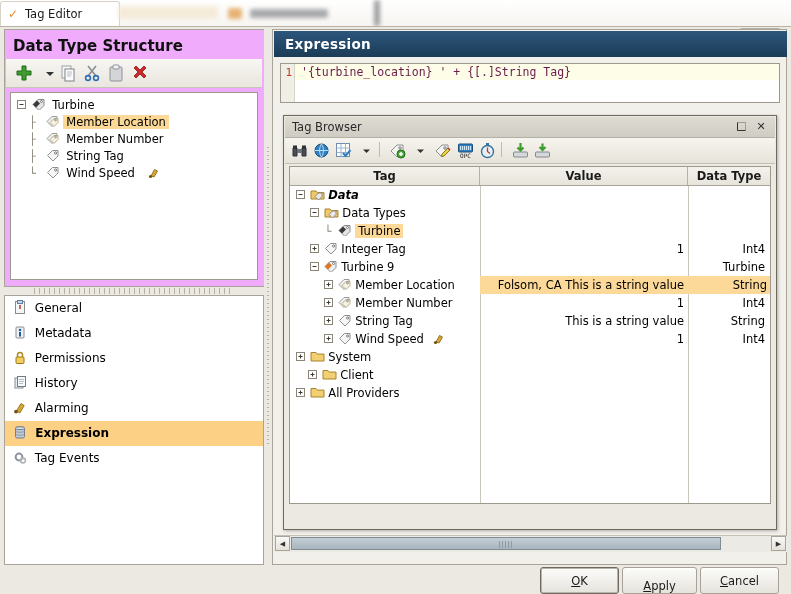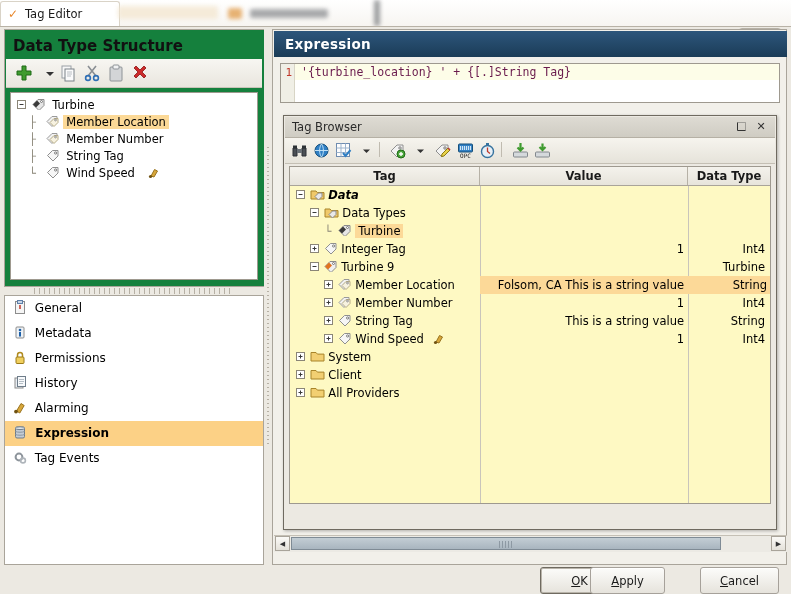--- a/index.html
+++ b/index.html
@@ -26,21 +26,21 @@
     background:#ece9e2;border-top:1px solid #b8b2a6;box-sizing:border-box;}
   .win-close{position:absolute;right:9px;top:1px;width:42px;height:22px;
     background:linear-gradient(#fdfdfd,#eceae4);border:1px solid #b5b0a5;border-radius:4px;
     display:flex;align-items:center;justify-content:center;color:#394a63;font-size:12px;
     box-shadow:0 1px 0 rgba(255,255,255,.7) inset;}
 
   
   .left-col{position:absolute;left:4px;top:2px;width:260px;height:536px;}
 
   .dts-panel{position:absolute;left:0;top:0;width:304px;height:258px;
-     background:#15803d;border:1px solid #a9a49a;box-sizing:border-box;}
+     background:#f0abfc;border:1px solid #a9a49a;box-sizing:border-box;}
   .dts-title{position:absolute;left:8px;top:7px;font-size:15px;font-weight:bold;color:#111;}
   .dts-toolbar{position:absolute;left:1px;top:29px;width:256px;height:28px;
      background:linear-gradient(#f7f6f2,#e9e6de);border-bottom:1px solid #c9c4b8;}
   .tb-ico{position:absolute;top:4px;width:20px;height:20px;}
   .dts-tree{position:absolute;left:5px;top:62px;width:248px;height:188px;
      background:#fff;border:1px solid #9e998f;box-sizing:border-box;overflow:hidden;}
 
   .tree-row{position:relative;height:17px;line-height:17px;white-space:nowrap;font-size:11.5px;}
   .tree-row .lbl{padding:0 3px;}
   .tree-row .lbl.sel{background:#fcd997;}
@@ -85,21 +85,21 @@
      background:linear-gradient(#dedbd3,#cfccc3);border-bottom:1px solid #b5b0a5;}
   .tb-title .tt{position:absolute;left:7px;top:3px;font-size:11.5px;color:#2a2a2a;}
   .tb-btn{position:absolute;top:2px;width:16px;height:15px;
      display:flex;align-items:center;justify-content:center;font-size:11px;color:#333;}
   .tbar{position:absolute;left:1px;top:22px;width:490px;height:25px;
      background:linear-gradient(#f6f4ee,#e6e3da);border-bottom:1px solid #c4bfb4;}
   .tbar .i{position:absolute;top:3px;width:19px;height:19px;}
   .tbar .sep{position:absolute;top:4px;width:1px;height:15px;background:#c0bbb0;}
 
   .grid{position:absolute;left:5px;top:50px;width:482px;height:338px;
-     background:#fef9c3;border:1px solid #9e998f;box-sizing:border-box;overflow:hidden;}
+     background:#ffffff;border:1px solid #9e998f;box-sizing:border-box;overflow:hidden;}
   .ghead{position:relative;height:18px;background:linear-gradient(#f4f2ec,#e7e4db);
      border-bottom:1px solid #a9a49a;}
   .ghead .hc{position:absolute;top:0;height:18px;line-height:18px;text-align:center;
      font-size:11.5px;font-weight:bold;color:#1a1a1a;border-right:1px solid #b6b1a6;box-sizing:border-box;}
   .gbody{position:relative;height:318px;}
   .colline{position:absolute;top:0;width:1px;height:100%;background:#c9c5bb;}
   .grow{position:relative;height:18px;line-height:18px;white-space:nowrap;font-size:11.5px;}
   .grow .tagcell{position:absolute;left:0;top:0;height:18px;}
   .grow .valcell{position:absolute;top:0;height:18px;text-align:right;padding-right:4px;box-sizing:border-box;}
   .grow .dtcell{position:absolute;top:0;height:18px;text-align:right;padding-right:5px;box-sizing:border-box;}
@@ -643,21 +643,21 @@
                 <span class="tag-ico" style="width:15px;height:12px;">
                   <svg width="15" height="12" viewBox="0 0 15 12">
                       <path d="M1 2.5h5l1.4 1.6H14V11H1z" fill="#f2cf72" stroke="#a8842a"></path>
                     </svg>
                 </span>
                 <span>System</span>
               </div>
             </div>
 
             <div class="grow">
-              <div class="tagcell" style="padding-left:4px;">
+              <div class="tagcell" style="padding-left:16px;">
                 <span style="display:inline-block;width:12px;text-align:center;"><svg width="9" height="9" viewBox="0 0 9 9">
                       <rect x="0.5" y="0.5" width="8" height="8" fill="#fff" stroke="#8a8577"></rect>
                       <path d="M2.5 4.5h4M4.5 2.5v4" stroke="#3a3a3a"></path>
                     </svg></span>
                 <span class="tag-ico" style="width:15px;height:12px;">
                   <svg width="15" height="12" viewBox="0 0 15 12">
                       <path d="M1 2.5h5l1.4 1.6H14V11H1z" fill="#f2cf72" stroke="#a8842a"></path>
                     </svg>
                 </span>
                 <span>Client</span>
@@ -693,21 +693,21 @@
         <div class="sb-arrow" style="right:1px;top:0;">
           <span>▶</span>
         </div>
       </div>
     </div>
 
     <div class="btnbar">
       <div class="btn focus" style="left:540px;width:77px;">
         <span><span class="u">O</span><span>K</span></span>
       </div>
-      <div class="btn" style="left:590px;width:73px;">
+      <div class="btn" style="left:622px;width:73px;align-items:flex-end;">
         <span><span class="u">A</span><span>pply</span></span>
       </div>
       <div class="btn" style="left:700px;width:77px;">
         <span><span class="u">C</span><span>ancel</span></span>
       </div>
     </div>
 
   </div>
 </div>
 

